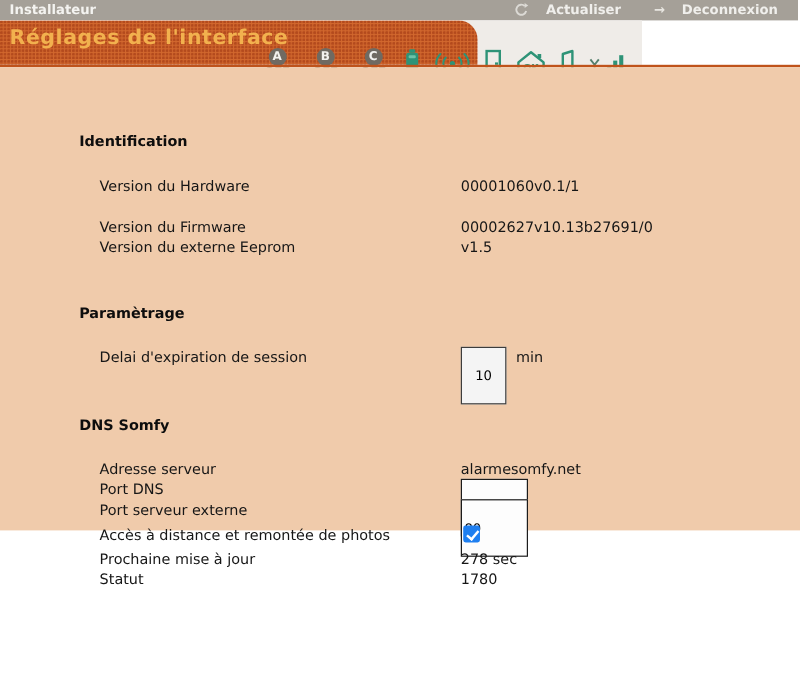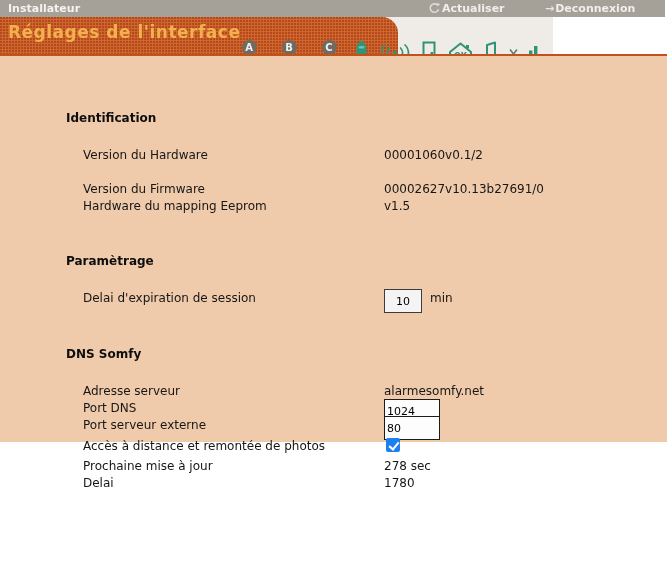--- a/index.html
+++ b/index.html
@@ -7,27 +7,27 @@
     position:relative;width:667px;height:562px;overflow:hidden;
     font-family:"DejaVu Sans","Liberation Sans",sans-serif;
     -webkit-font-smoothing:antialiased;
   }
   
   .topbar{
     position:absolute;top:0;left:0;width:665px;height:17px;
     background:#a5a098;color:#f4f3f0;font-size:11px;font-weight:bold;
   }
   .topbar .win-title{position:absolute;left:8px;top:1px;line-height:15px;}
-  .toplink{position:absolute;top:1px;display:flex;align-items:center;gap:1px;color:#f0efec;cursor:pointer;line-height:15px;}
+  .toplink{position:absolute;top:1px;display:flex;align-items:center;gap:14px;color:#f0efec;cursor:pointer;line-height:15px;}
   .toplink.refresh{left:428px;}
   .toplink.logout{left:545px;}
   .toplink svg{display:block;}
   .arrow-glyph{font-size:11px;font-weight:bold;color:#e8e6e1;}
   
-  .headerband{position:absolute;top:17px;left:0;width:535px;height:37px;background:#efece8;padding-left:18px;}
+  .headerband{position:absolute;top:17px;left:0;width:535px;height:37px;background:#efece8;}
   .orange-tab{
     position:absolute;left:0;top:0;width:398px;height:37px;
     background-color:#d2682e;
     background-image:radial-gradient(circle at 1.2px 1.2px,#b34a1d 1px,rgba(0,0,0,0) 1.4px);
     background-size:3px 3px;
     border-top-right-radius:16px;
   }
   .page-title{
     position:absolute;left:8px;top:5px;font-size:17px;font-weight:bold;
     color:#f2b14e;letter-spacing:0.5px;white-space:nowrap;
@@ -49,21 +49,21 @@
   .content{position:absolute;top:56px;left:0;width:667px;height:386px;background:#f0cbab;}
   .sec-title{
     position:absolute;left:66px;font-size:12px;font-weight:bold;color:#0d0d0d;white-space:nowrap;
   }
   .row{position:absolute;left:16px;width:667px;height:17px;font-size:12px;color:#161616;}
   .row .lbl{position:absolute;left:67px;top:0;white-space:nowrap;}
   .row .val{position:absolute;left:368px;top:0;white-space:nowrap;}
   .txt{
     position:absolute;left:368px;top:-2px;
     font-family:"DejaVu Sans","Liberation Sans",sans-serif;font-size:11px;color:#000;
-    background:#fdfdfd;border:1px solid #1c1c1c;height:14px;padding:4px 2px;margin:0;
+    background:#fdfdfd;border:1px solid #1c1c1c;height:14px;padding:16px 2px;margin:0;
   }
   .txt.center{width:32px;text-align:center;background:#f4f4f4;border-color:#3c3c3c;}
   .txt.port{width:50px;text-align:left;}
   .suffix{position:absolute;left:414px;top:0;white-space:nowrap;}
   .checkbox{
     position:absolute;left:370px;top:-1px;width:14px;height:14px;border-radius:2px;
     background:#1f7ff0;cursor:pointer;
   }
   .checkbox::after{
     content:"";position:absolute;left:4.5px;top:1.5px;width:4px;height:8px;
@@ -157,28 +157,28 @@
   </div>
 
   <div class="rule"></div>
 
   <div class="content">
 
     <div class="sec-title" style="top:55px">Identification</div>
 
     <div class="row" style="top:92px">
       <span class="lbl">Version du Hardware</span>
-      <span class="val">00001060v0.1/2</span>
+      <span class="val">00001060v0.1/1</span>
     </div>
     <div class="row" style="top:126px">
       <span class="lbl">Version du Firmware</span>
       <span class="val">00002627v10.13b27691/0</span>
     </div>
     <div class="row" style="top:143px">
-      <span class="lbl">Hardware du mapping Eeprom</span>
+      <span class="lbl">Version du externe Eeprom</span>
       <span class="val">v1.5</span>
     </div>
 
     <div class="sec-title" style="top:198px">Paramètrage</div>
 
     <div class="row" style="top:235px">
       <span class="lbl">Delai d'expiration de session</span>
       <input class="txt center" type="text" value="10" style="">
       <span class="suffix">min</span>
     </div>
@@ -199,18 +199,18 @@
     </div>
     <div class="row" style="top:383px">
       <span class="lbl">Accès à distance et remontée de photos</span>
       <span class="checkbox" role="checkbox" aria-checked="true"></span>
     </div>
     <div class="row" style="top:403px">
       <span class="lbl">Prochaine mise à jour</span>
       <span class="val">278 sec</span>
     </div>
     <div class="row" style="top:420px">
-      <span class="lbl">Delai</span>
+      <span class="lbl">Statut</span>
       <span class="val">1780</span>
     </div>
 
   </div>
 </div>
 
 </body></html>

